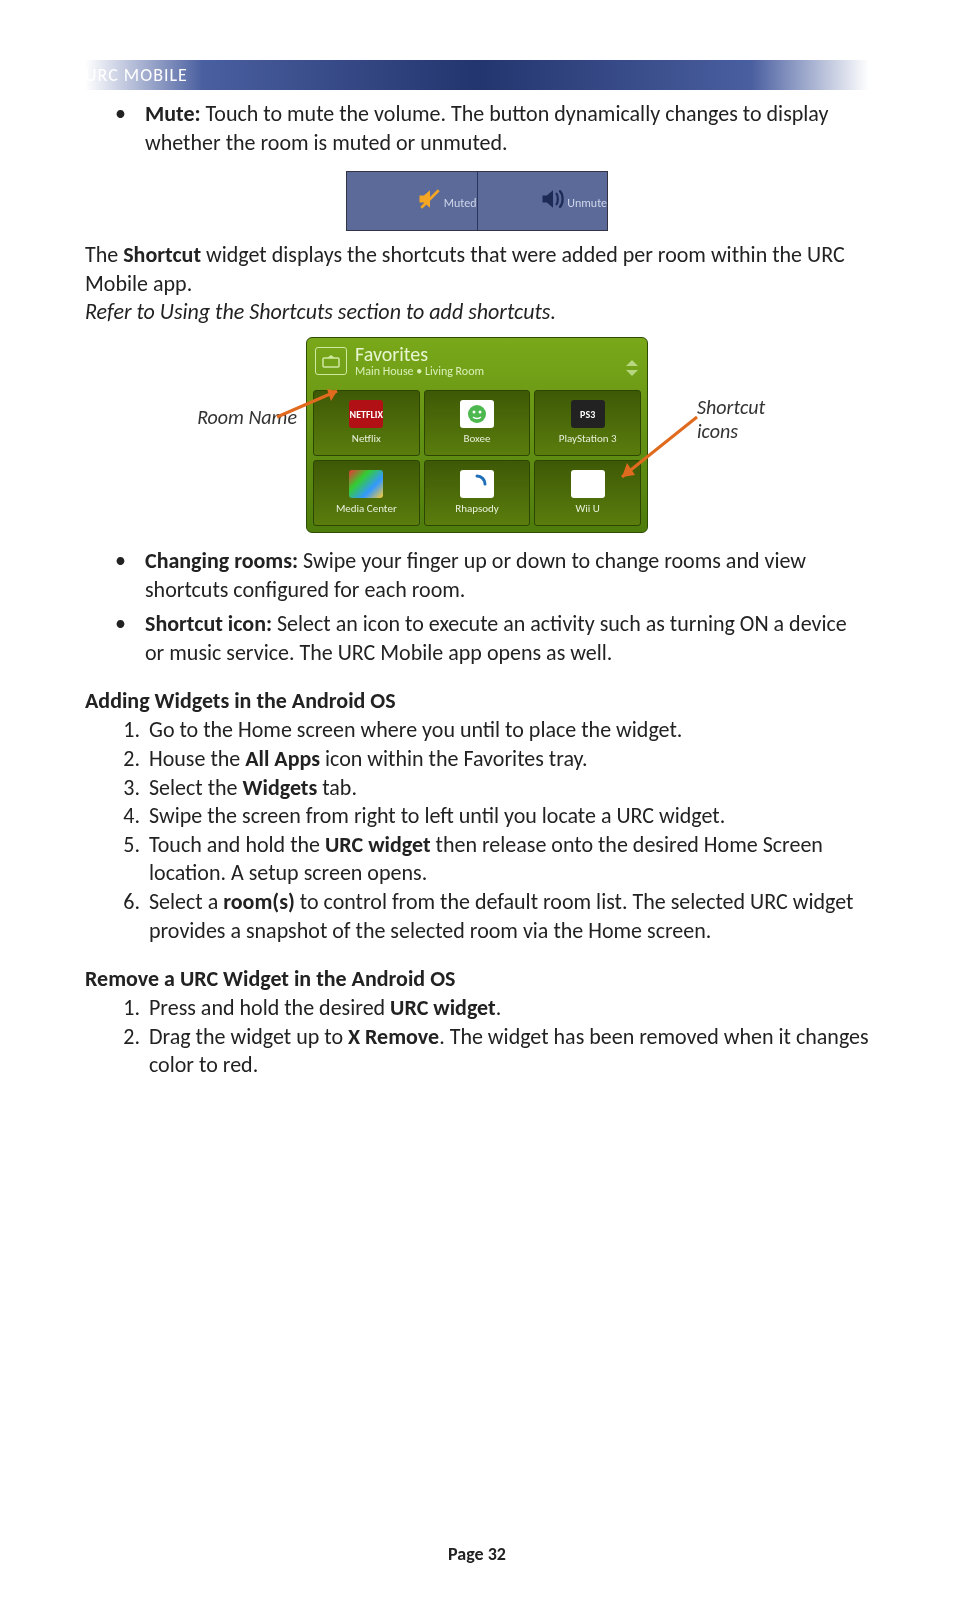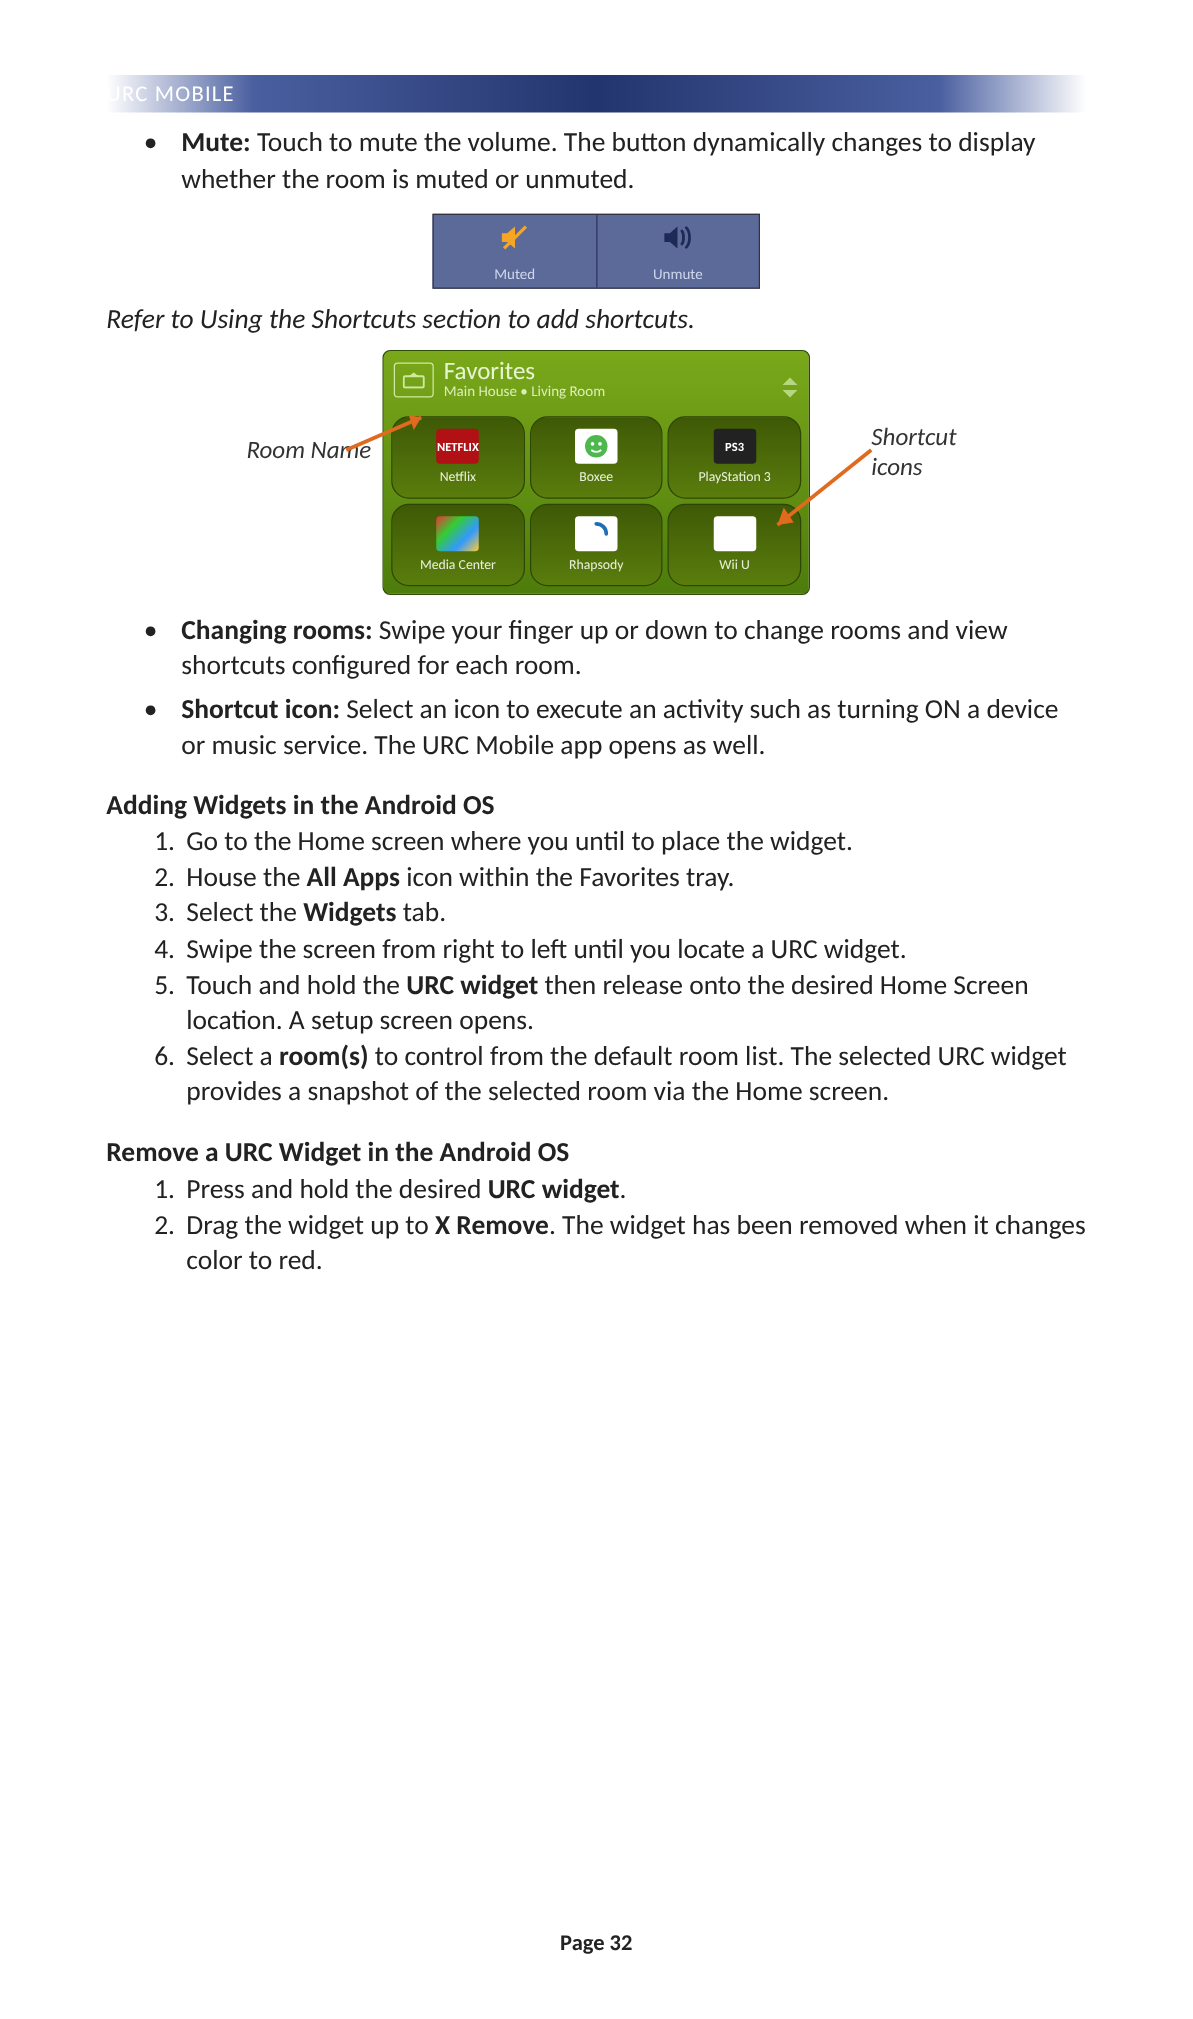--- a/index.html
+++ b/index.html
@@ -15,37 +15,37 @@
   ul.bullets>li:before{content:"•";position:absolute;left:0;top:0;font-size:22px}
   .bold{font-weight:700}
   .italic{font-style:italic}
   ol.steps{list-style:decimal;padding-left:60px;margin:2px 0 10px 0}
   ol.steps li{padding-left:4px;font-size:22px;line-height:1.3;margin-bottom:0}
   h3.section{font-size:22px;font-weight:700;margin:20px 0 2px 0}
   .footer{position:absolute;left:0;right:0;bottom:50px;text-align:center;font-size:18px;font-weight:700}
 
   
   .mute-widget{margin:14px auto 10px auto;width:260px;border:1px solid #334;background:#5c6a9a;display:flex}
-  .mute-cell{flex:1;height:58px;display:flex;flex-direction:column;align-items:center;justify-content:center;border-right:1px solid #2a355e}
+  .mute-cell{flex:1;height:58px;display:flex;flex-direction:row;align-items:center;justify-content:flex-end;border-right:1px solid #2a355e}
   .mute-cell:last-child{border-right:none}
   .mute-cell .lbl{color:#cfd6ea;font-size:12px;margin-top:4px}
   .mute-cell svg{width:28px;height:28px}
 
   
   .sc-wrap{position:relative;margin:10px auto 14px auto;width:640px}
   .sc-widget{margin:0 auto;width:340px;background:linear-gradient(#7aa81a,#4e7c0c);border-radius:6px;border:1px solid #2d4d04;overflow:hidden}
   .sc-head{display:flex;align-items:center;padding:6px 8px}
   .sc-head .hicon{width:30px;height:26px;border:1px solid #cfe9a0;border-radius:3px;display:flex;align-items:center;justify-content:center;margin-right:8px;background:rgba(255,255,255,0)}
   .sc-head .ht{color:#e8f5d2}
   .sc-head .ht .t1{font-size:20px;line-height:1}
   .sc-head .ht .t2{font-size:12px;color:#d9efb6}
   .sc-head .arrows{margin-left:auto;display:flex;flex-direction:column;gap:2px}
   .sc-head .arrows span{width:14px;height:8px;display:block}
   .sc-grid{display:grid;grid-template-columns:repeat(3,1fr);gap:4px;padding:6px}
-  .sc-cell{background:linear-gradient(#3e5906,#5a7d0d);border:1px solid #2d4604;border-radius:14px;height:64px;display:flex;flex-direction:column;align-items:center;justify-content:center}
+  .sc-cell{background:linear-gradient(#3e5906,#5a7d0d);border:1px solid #2d4604;border-radius:3px;height:64px;display:flex;flex-direction:column;align-items:center;justify-content:center}
   .sc-cell .icon{width:34px;height:28px;border-radius:3px;display:flex;align-items:center;justify-content:center;font-size:10px;color:#fff;font-weight:bold}
   .sc-cell .lbl{color:#e8f0da;font-size:11px;margin-top:4px}
   .netflix{background:#b11114}
   .boxee{background:#fff;border-radius:50%}
   .ps3{background:#222;color:#ddd}
   .mc{background:linear-gradient(135deg,#e33,#3c3,#39f,#fc3)}
   .rhap{background:#fff;border-radius:50%}
   .wiiu{background:#fff;color:#333}
 
   .callout{position:absolute;font-style:italic;font-size:20px;color:#333}
@@ -86,20 +86,23 @@
         <span>
           <svg viewBox="0 0 32 32">
               <path d="M4 12h5l7-6v20l-7-6H4z" fill="#1c2a55"></path>
               <path d="M20 10c2 2 2 10 0 12M24 7c4 4 4 14 0 18" fill="none" stroke="#1c2a55" stroke-width="2.5" stroke-linecap="round"></path>
             </svg>
         </span>
         <span class="lbl">Unmute</span>
       </div>
     </div>
 
+    <div class="body-text">
+      <span>The </span><span class="bold">Shortcut</span><span> widget displays the shortcuts that were added per room within the URC Mobile app.</span>
+    </div>
     <div class="body-text italic">Refer to Using the Shortcuts section to add shortcuts.</div>
 
     <div class="sc-wrap">
       <div class="callout left">Room Name</div>
       <div class="callout right">Shortcut icons</div>
 
       <div class="arrow" style="left:120px;top:54px">
         <svg width="70" height="30">
             <line x1="0" y1="26" x2="60" y2="0" stroke="#e06a1e" stroke-width="3"></line>
             <polygon points="60,0 50,-2 54,10" fill="#e06a1e"></polygon>

